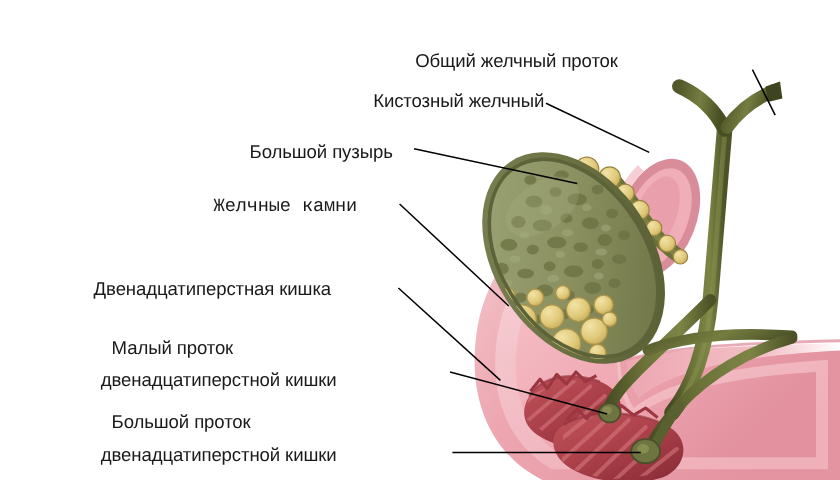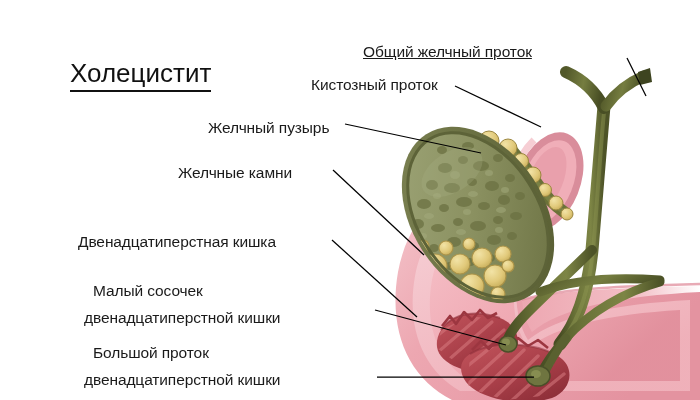--- a/index.html
+++ b/index.html
@@ -18,21 +18,20 @@
     color:#111;letter-spacing:0px;
   }
   #title .underline{
     display:block;height:2px;background:#111;margin-top:1px;width:100%;
   }
 </style>
 </head>
 <body>
 
 <div id="title">
-  <span>Холецистит</span>
   <span class="underline"></span>
 </div>
 
 <svg id="diagram" viewBox="0 0 700 400" xmlns="http://www.w3.org/2000/svg">
   <defs>
     <linearGradient id="gbGrad" x1="0.15" y1="0.05" x2="0.9" y2="0.95">
       <stop offset="0%" stop-color="#9aa173"></stop>
       <stop offset="45%" stop-color="#8b9161"></stop>
       <stop offset="100%" stop-color="#6d7344"></stop>
     </linearGradient>
@@ -290,21 +289,21 @@
     <line x1="627" y1="58" x2="646" y2="96"></line>
     <line x1="455" y1="86" x2="541" y2="127"></line>
     <line x1="345" y1="124" x2="481" y2="153"></line>
     <line x1="333" y1="170" x2="424" y2="255"></line>
     <line x1="332" y1="240" x2="417" y2="317"></line>
     <line x1="375" y1="310" x2="506" y2="345"></line>
     <line x1="377" y1="377" x2="534" y2="377"></line>
   </g>
 </svg>
 
-<div class="lbl" style="left:363px;top:42px;text-decoration:underline;">Общий желчный проток</div>
-<div class="lbl" style="left:311px;top:75px;">Кистозный проток</div>
-<div class="lbl" style="left:208px;top:118px;">Желчный пузырь</div>
-<div class="lbl" style="left:178px;top:163px;">Желчные камни</div>
+<div class="lbl" style="left:346px;top:42px;">Общий желчный проток</div>
+<div class="lbl" style="left:311px;top:75px;">Кистозный желчный</div>
+<div class="lbl" style="left:208px;top:118px;">Большой пузырь</div>
+<div class="lbl" style="left:178px;top:163px;font-family:Liberation Mono, monospace;">Желчные камни</div>
 <div class="lbl" style="left:78px;top:232px;">Двенадцатиперстная кишка</div>
-<div class="lbl" style="left:93px;top:281px;">Малый сосочек</div>
+<div class="lbl" style="left:93px;top:281px;">Малый проток</div>
 <div class="lbl" style="left:84px;top:308px;">двенадцатиперстной кишки</div>
 <div class="lbl" style="left:93px;top:343px;">Большой проток</div>
 <div class="lbl" style="left:84px;top:370px;">двенадцатиперстной кишки</div>
 
 </body></html>

